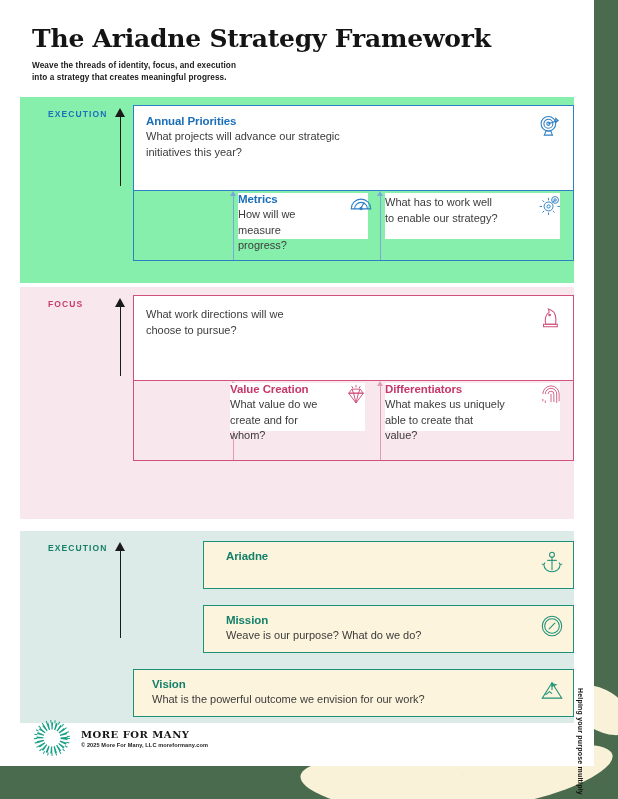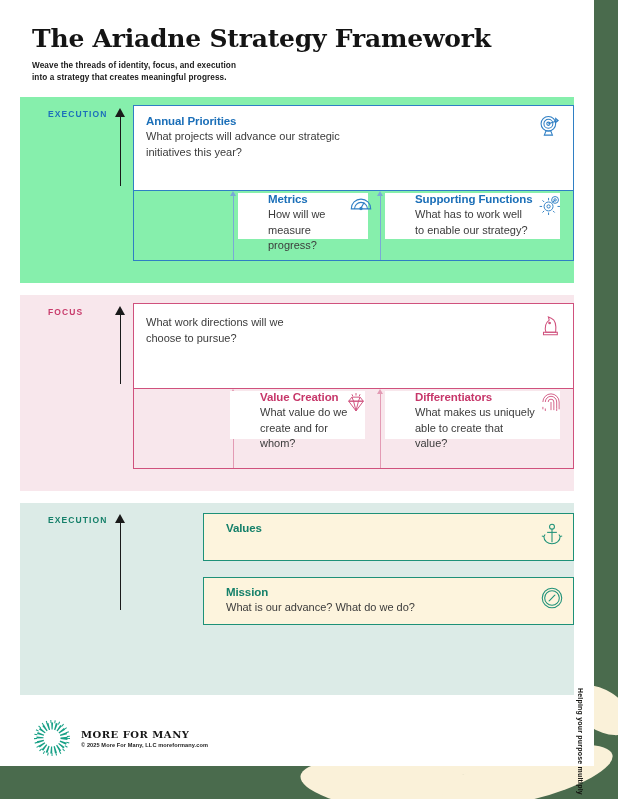--- a/index.html
+++ b/index.html
@@ -31,21 +31,21 @@
     letter-spacing:-.2px;margin:0;
   }
   .subtitle{
     margin:7px 0 0 0;font-size:8.2px;font-weight:700;color:#1a1a1a;
     line-height:1.5;letter-spacing:.1px;
   }
 
   
   .band{position:relative;margin:0 20px;}
   .band.execution{background:#86efac;height:186px;margin-top:12px;}
-  .band.focus{background:#f8e7ec;height:196px;margin-top:12px;}
+  .band.focus{background:#f8e7ec;height:232px;margin-top:4px;}
   .band.identity{background:#dcebe7;height:192px;margin-top:12px;}
 
   .band-label{
     position:absolute;left:28px;top:12px;
     font-size:8.5px;font-weight:700;letter-spacing:1.1px;
   }
   .execution .band-label{color:#1c6fbb;}
   .focus .band-label{color:#c83b6b;}
   .identity .band-label{color:#15806a;}
 
@@ -55,21 +55,21 @@
   .arrow .head{
     position:absolute;left:0;top:0;width:0;height:0;
     border-left:5.5px solid transparent;border-right:5.5px solid transparent;
     border-bottom:9px solid #1a1a1a;
   }
   .execution .arrow{left:95px;top:11px;height:78px;}
   .focus   .arrow{left:95px;top:11px;height:78px;}
   .identity .arrow{left:95px;top:11px;height:96px;}
 
   
-  .card{position:absolute;background:#fff;box-sizing:border-box;padding-left:30px;}
+  .card{position:absolute;background:#fff;box-sizing:border-box;}
   .card .h{font-size:11.5px;font-weight:700;margin:0;letter-spacing:-.1px;}
   .card .q{font-size:11px;color:#3b3b3b;margin:2px 0 0 0;line-height:1.45;}
   .card .icon{position:absolute;right:10px;top:8px;width:26px;height:26px;}
 
   .exec-card{border:1.3px solid #2f7fc4;}
   .exec-card .h{color:#1b6fb8;}
   .focus-card{border:1.3px solid #d0517d;}
   .focus-card .h{color:#c7376a;}
   .id-card{border:1.6px solid #1d9178;background:#fdf4dd;}
   .id-card .h{color:#15806a;}
@@ -154,21 +154,20 @@
             <circle cx="16" cy="21.5" r="1.4" fill="#2f7fc4"></circle>
         </svg>
       </span>
     </div>
 
     <div class="tick blue" style="left:357px;top:94px;height:70px;">
         <div class="hd"></div>
         <div class="sh"></div>
       </div>
     <div class="card" style="left:365px;top:96px;width:175px;height:46px;">
-      <p class="h" style="color:#1b6fb8">Supporting Functions</p>
       <p class="q" style="max-width:118px">What has to work well to enable our strategy?</p>
       <span class="icon" style="right:-4px;top:-2px;">
         <svg viewBox="0 0 32 32" fill="none" stroke="#2f7fc4" stroke-width="1.2">
           <circle cx="13" cy="19" r="5.5"></circle>
             <circle cx="13" cy="19" r="2"></circle>
           <circle cx="21" cy="11" r="4.2"></circle>
             <circle cx="21" cy="11" r="1.5"></circle>
           <path d="M13 11.5v-3M13 26.5v3M5 19H2M24 19h3M7.5 13.5l-2-2M18.5 24.5l2 2M18.5 13.5l2-2M7.5 24.5l-2 2"></path>
         </svg>
       </span>
@@ -238,48 +237,60 @@
     <div class="arrow">
       <div class="head"></div>
         <div class="shaft"></div>
     </div>
 
     <div class="tick teal" style="left:190px;top:12px;height:38px;">
         <div class="hd"></div>
         <div class="sh"></div>
       </div>
     <div class="card id-card" style="left:183px;top:10px;width:371px;height:48px;padding:8px 0 0 22px;">
-      <p class="h">Values</p>
+      <p class="h">Ariadne</p>
       <span class="icon" style="right:8px;top:7px;">
         <svg viewBox="0 0 32 32" fill="none" stroke="#1d9178" stroke-width="1.3">
           <circle cx="16" cy="7" r="3"></circle>
             <path d="M16 10v16"></path>
             <path d="M10 14h12"></path>
           <path d="M6 19c0 6 5 9 10 9s10-3 10-9"></path>
             <path d="M3.5 18.5L6 19l1.5-2.5M28.5 18.5L26 19l-1.5-2.5"></path>
         </svg>
       </span>
     </div>
 
     <div class="tick teal" style="left:190px;top:76px;height:38px;">
         <div class="hd"></div>
         <div class="sh"></div>
       </div>
     <div class="card id-card" style="left:183px;top:74px;width:371px;height:48px;padding:8px 0 0 22px;">
       <p class="h">Mission</p>
-      <p class="q">What is our advance? What do we do?</p>
+      <p class="q">Weave is our purpose? What do we do?</p>
       <span class="icon" style="right:8px;top:7px;">
         <svg viewBox="0 0 32 32" fill="none" stroke="#1d9178" stroke-width="1.3">
           <circle cx="16" cy="16" r="12"></circle>
             <circle cx="16" cy="16" r="9"></circle>
           <path d="M20 12 L13.5 18.5 L12 20 L18.5 13.5 Z"></path>
         </svg>
       </span>
     </div>
 
+    <div class="card id-card" style="left:113px;top:138px;width:441px;height:48px;padding:8px 0 0 18px;">
+      <p class="h">Vision</p>
+      <p class="q">What is the powerful outcome we envision for our work?</p>
+      <span class="icon" style="right:8px;top:7px;">
+        <svg viewBox="0 0 32 32" fill="none" stroke="#1d9178" stroke-width="1.3">
+          <path d="M16 26 L4 26 L16 7 L28 26 Z"></path>
+          <path d="M16 7v9"></path>
+            <path d="M16 8l5 1.6L16 11.5Z"></path>
+          <path d="M8 22l5-4 3 2.5"></path>
+        </svg>
+      </span>
+    </div>
   </div>
 
   <div class="footer">
     <span class="logo-mark">
       <svg viewBox="0 0 40 40">
         <g fill="#17a086">
           <circle cx="20" cy="20" r="12" fill="none" stroke="#17a086" stroke-width="7" stroke-dasharray="1.6 2.1"></circle>
           <circle cx="20" cy="20" r="16.5" fill="none" stroke="#17a086" stroke-width="3" stroke-dasharray="1 3.2"></circle>
         </g>
         <circle cx="20" cy="20" r="4.6" fill="#ffffff"></circle>

